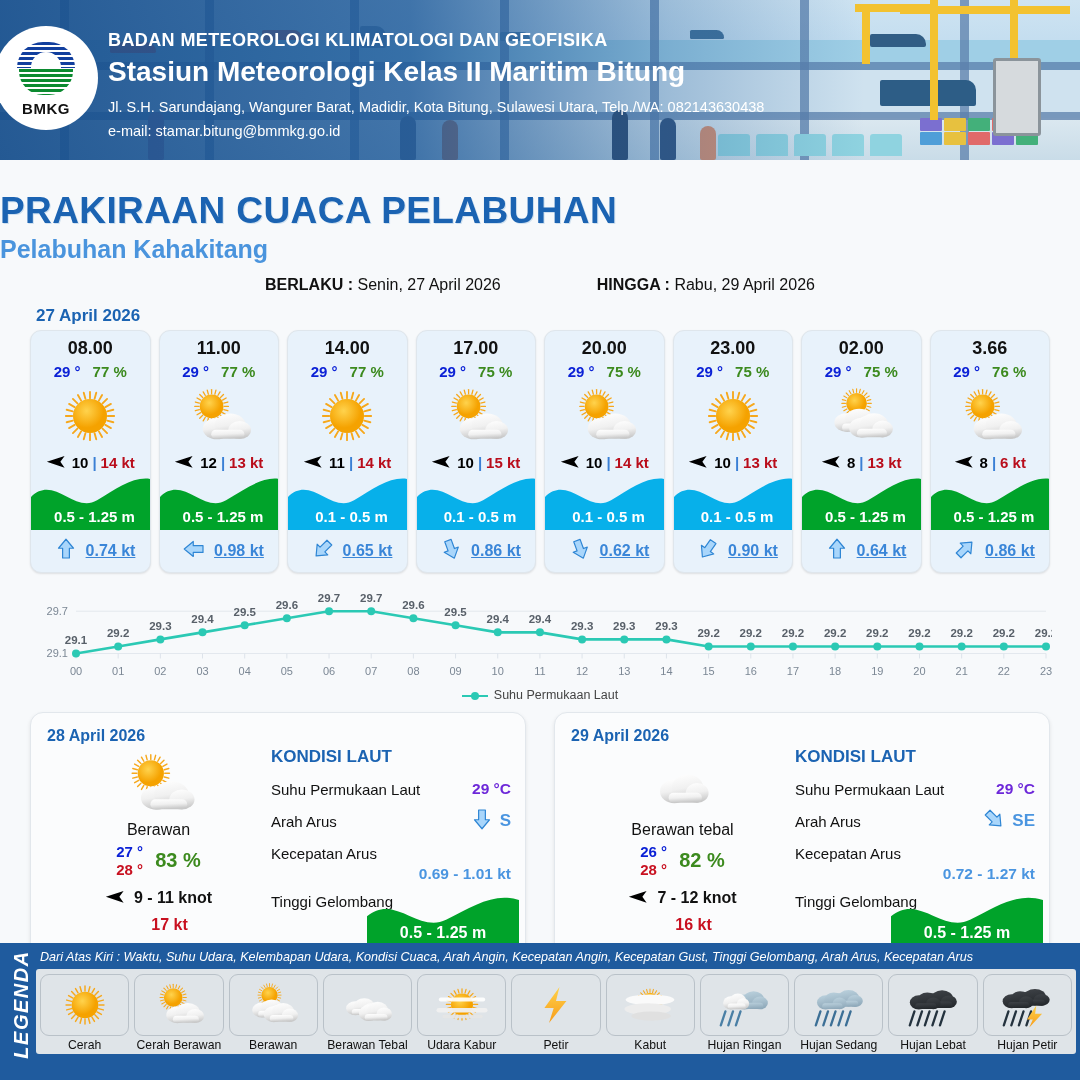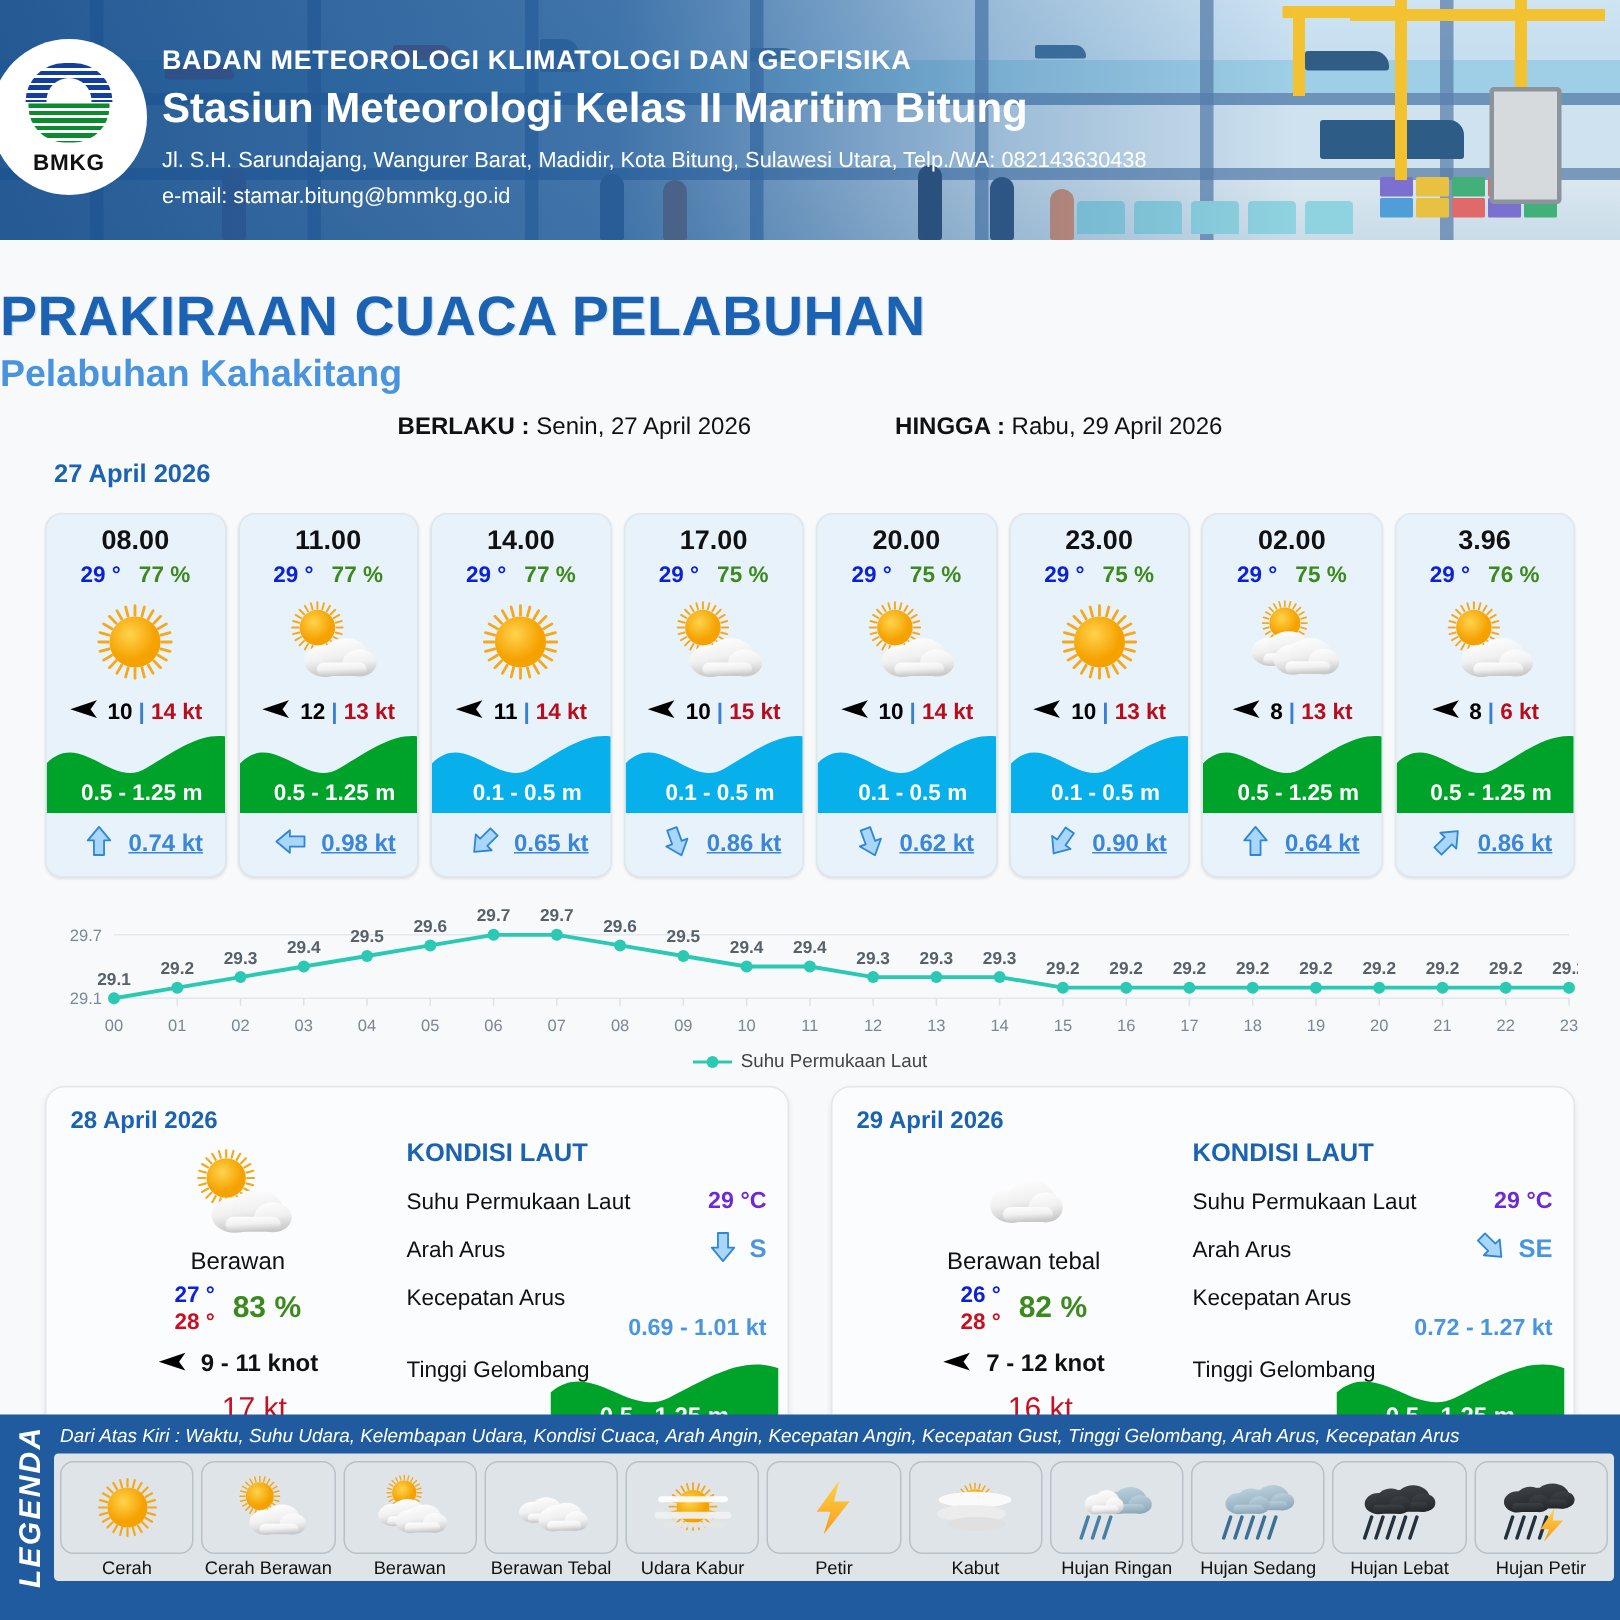--- a/index.html
+++ b/index.html
@@ -64,21 +64,21 @@
   .title-block { padding-top:30px; }
   .t-main { font-size:37px; font-weight:bold; color:#1b63b2; letter-spacing:.4px;
             text-shadow:1px 1px 0 #cfe0ef; }
   .t-sub { font-size:25px; font-weight:bold; color:#4a94dd; margin-top:3px; }
   .t-dates { margin-top:12px; font-size:16px; color:#111; display:flex;
              justify-content:center; gap:96px; }
   .t-dates b { font-weight:bold; }
   .t-dates span { font-weight:normal; }
 
   
-  .day-label { margin:12px 0 16px 36px; font-size:17px; font-weight:bold; color:#1b63b2; }
+  .day-label { margin:12px 0 4px 36px; font-size:17px; font-weight:bold; color:#1b63b2; }
 
   
   .cards { display:flex; gap:8px; padding:0 30px; }
   .card {
     width:127px; background:#e8f2fb; border:1px solid #dfe6ec;
     border-radius:11px; overflow:hidden; position:relative;
     box-shadow:0 1px 2px rgba(0,0,0,.10);
     height:243px;
   }
   .c-time { text-align:center; font-size:18px; font-weight:bold; color:#111; padding-top:7px; }
@@ -114,21 +114,21 @@
   .p-icon { height:62px; display:flex; align-items:center; justify-content:center; }
   .p-cond { font-size:16px; color:#111; margin-top:6px; }
   .p-tr { display:flex; align-items:center; justify-content:center; gap:12px; margin-top:4px; }
   .p-temps { text-align:left; }
   .p-tmin { font-size:15px; font-weight:bold; color:#0b21d6; }
   .p-tmax { font-size:15px; font-weight:bold; color:#c81020; margin-top:1px;}
   .p-hum { font-size:20px; font-weight:bold; color:#3c8a1e; }
   .p-wind { display:flex; align-items:center; justify-content:center; gap:7px; margin-top:9px;
             font-size:16px; font-weight:bold; color:#111; }
   .p-wind-arrow { font-size:19px; }
-  .p-gust { font-size:20px; font-weight:normal; color:#c81020; margin-top:7px; padding-left:22px;}
+  .p-gust { font-size:16px; font-weight:bold; color:#c81020; margin-top:7px; padding-left:22px;}
   .p-right { position:absolute; left:240px; top:34px; right:14px; }
   .p-rt-title { font-size:17px; font-weight:bold; color:#1b63b2; margin-bottom:6px; }
   .p-row { display:flex; align-items:center; justify-content:space-between; min-height:32px; }
   .p-lbl { font-size:15px; color:#111; }
   .p-val { font-size:15.5px; font-weight:bold; color:#6d28d9; }
   .p-dir { display:flex; align-items:center; gap:6px; }
   .p-dir-txt { font-size:17px; font-weight:bold; color:#4a95e0; }
   .p-cur-speed { font-size:15.5px; font-weight:bold; color:#4a95e0; text-align:right; margin-top:-4px; }
   .p-wave-box { position:absolute; right:6px; bottom:6px; width:152px; height:58px; }
   .p-wave-lbl { position:absolute; right:6px; bottom:14px; width:152px; text-align:center;
@@ -829,21 +829,21 @@
         </svg></div>
     <div class="c-wave-lbl">0.5 - 1.25 m</div>
     <div class="c-cur">
       <span><svg width="24" height="24" viewBox="0 0 32 32" style="transform:rotate(0deg)">
    <path d="M16 3 L26 15 L20.5 15 L20.5 28 L11.5 28 L11.5 15 L6 15 Z" fill="#a9d6fb" stroke="#2f86d4" stroke-width="1.6" stroke-linejoin="round"></path>
           </svg></span>
       <span class="c-cur-spd">0.64 kt</span>
     </div>
     </div>
     <div class="card">
-    <div class="c-time">3.96</div>
+    <div class="c-time">3.66</div>
     <div class="c-th">
       <span class="c-temp">29 °</span>
       <span class="c-hum">76 %</span>
     </div>
     <div class="c-icon">
         <svg width="74" height="58" viewBox="0 0 100 78">
           <defs>
  <radialGradient id="sung" cx="40%" cy="35%">
               <stop offset="0%" stop-color="#ffd34d"></stop>
               <stop offset="100%" stop-color="#f5a200"></stop>

